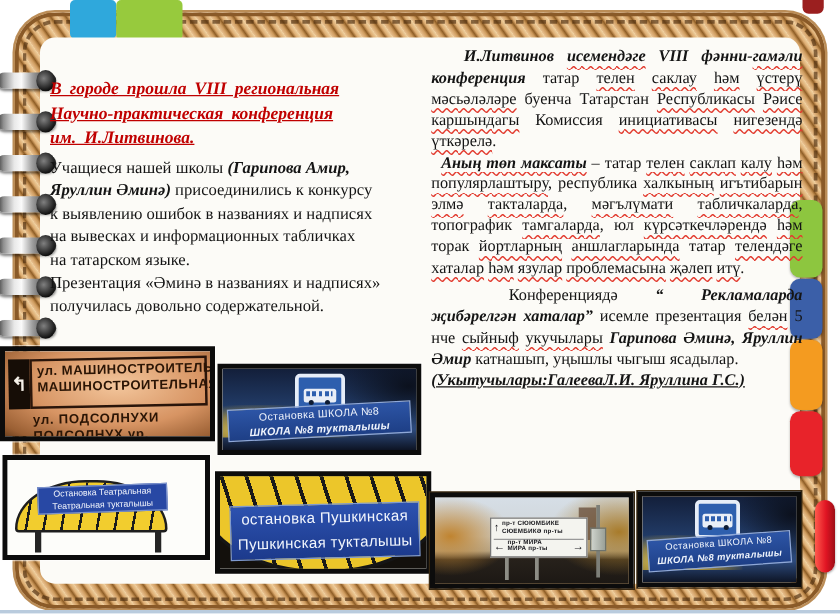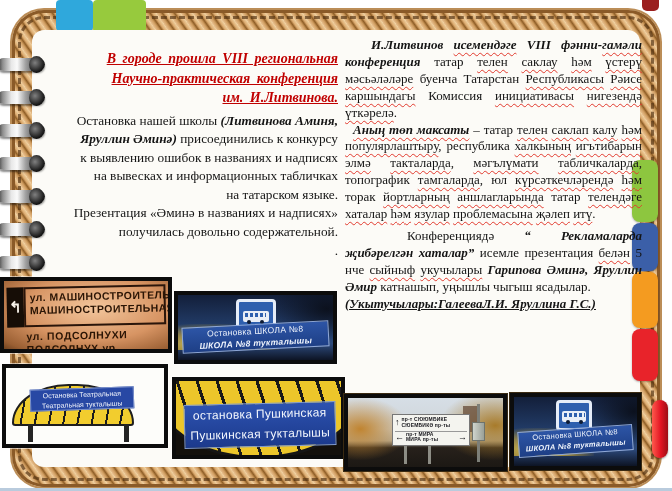--- a/index.html
+++ b/index.html
@@ -46,22 +46,22 @@
     position:absolute; left:-3px; width:48px; height:13px; border-radius:7px;
     background:linear-gradient(90deg,#2b2b2b 0%,#8f8f8f 12%,#e8e8e8 30%,#fafafa 42%,#9f9f9f 60%,#5a5a5a 78%,#1f1f1f 100%);
     box-shadow:0 2px 2px rgba(0,0,0,.45);
   }
   .ring::after {
     content:""; position:absolute; right:1px; top:-2px; width:15px; height:17px;
     border-radius:50%; background:radial-gradient(circle at 40% 40%, #808080, #101010 72%);
   }
   
   .left-col {
-    position:absolute; left:40px; top:49px; width:298px;
-    text-align:right; color:#141414;
+    position:absolute; left:40px; top:62px; width:298px;
+    text-align:left; color:#141414;
   }
   .title { color:#c00000; font-weight:bold; font-style:italic; font-size:14px; line-height:19.5px; }
   .title div { text-decoration:underline; text-decoration-color:#c00000; word-spacing:3px; }
   .left-body { margin-top:4px; font-size:13.3px; line-height:18.6px; }
   .right-col {
     position:absolute; left:345px; top:37px; width:297px;
     font-size:13px; line-height:16.9px; color:#141414; text-align:justify;
   }
   .right-col p { margin:0; text-indent:26px; }
   .right-col p.indent-sm { text-indent:8px; }
@@ -213,21 +213,21 @@
   <div class="ring" style="top:223px"></div>
   <div class="ring" style="top:256px"></div>
 
   <div class="left-col">
     <div class="title">
         <div>В городе  прошла  VIII  региональная</div>
         <div>Научно-практическая  конференция</div>
         <div>им. И.Литвинова.</div>
       </div>
     <div class="left-body">
-        <div><span>Остановка нашей школы </span><span class="bi">(Литвинова Аминя,</span></div>
+        <div><span>Учащиеся нашей школы </span><span class="bi">(Гарипова Амир,</span></div>
         <div><span class="bi">Яруллин Әминә)</span><span>  присоединились  к конкурсу</span></div>
         <div><span>к выявлению ошибок в названиях и надписях</span></div>
         <div><span>на вывесках и информационных табличках</span></div>
         <div><span>на татарском языке.</span></div>
         <div><span>Презентация  «Әминә в названиях и надписях»</span></div>
         <div><span>получилась довольно содержательной.</span></div>
         <div><span>.</span></div>
       </div>
   </div>
 

